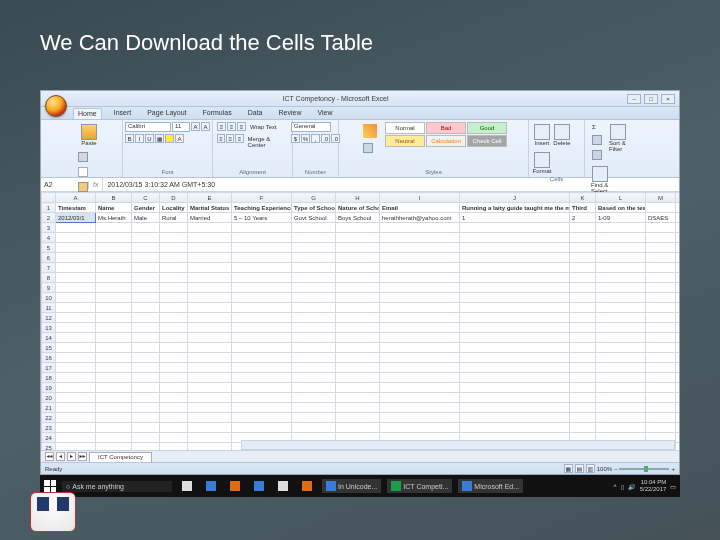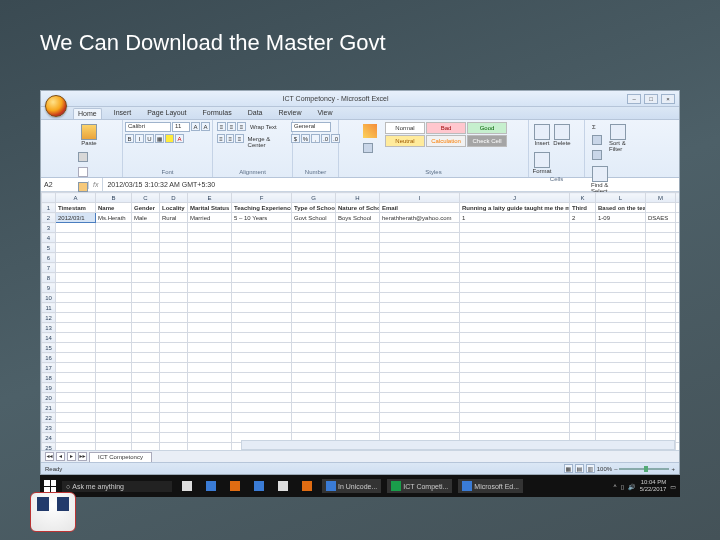--- a/index.html
+++ b/index.html
@@ -182,21 +182,21 @@
     background: radial-gradient(circle at 50% 30%, #fff, #e6e6e6);
     border: 1px solid #b33; border-radius: 6px;
   }
   .badge::before{content:"";position:absolute;left:6px;top:4px;width:12px;height:14px;background:#223a6b;}
   .badge::after{content:"";position:absolute;right:6px;top:4px;width:12px;height:14px;background:#223a6b;}
   .hscroll { position:absolute; right:4px; bottom:12px; left:200px; height:10px; background:#e5ecf6; border:1px solid #c9d4e1;}
 </style>
 </head>
 <body>
 
-<div class="slide-title">We Can Download the Master Govt</div>
+<div class="slide-title">We Can Download the Cells Table</div>
 
 <div class="excel-frame">
   <div class="office-orb"></div>
 
   <div class="titlebar">
     <span></span>
     <span class="center">ICT Competoncy - Microsoft Excel</span>
     <span class="win-btns">
       <span>–</span>
       <span>□</span>

